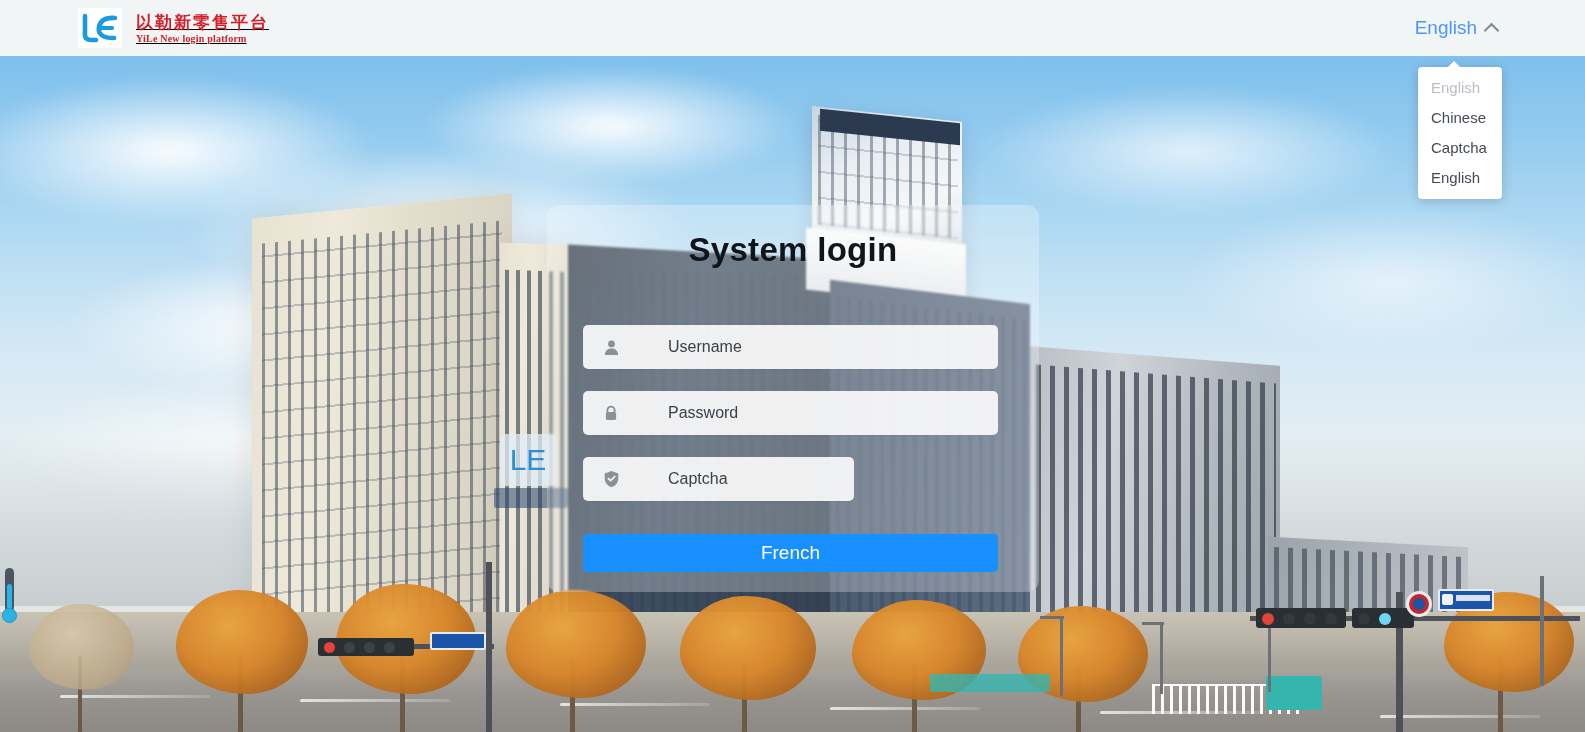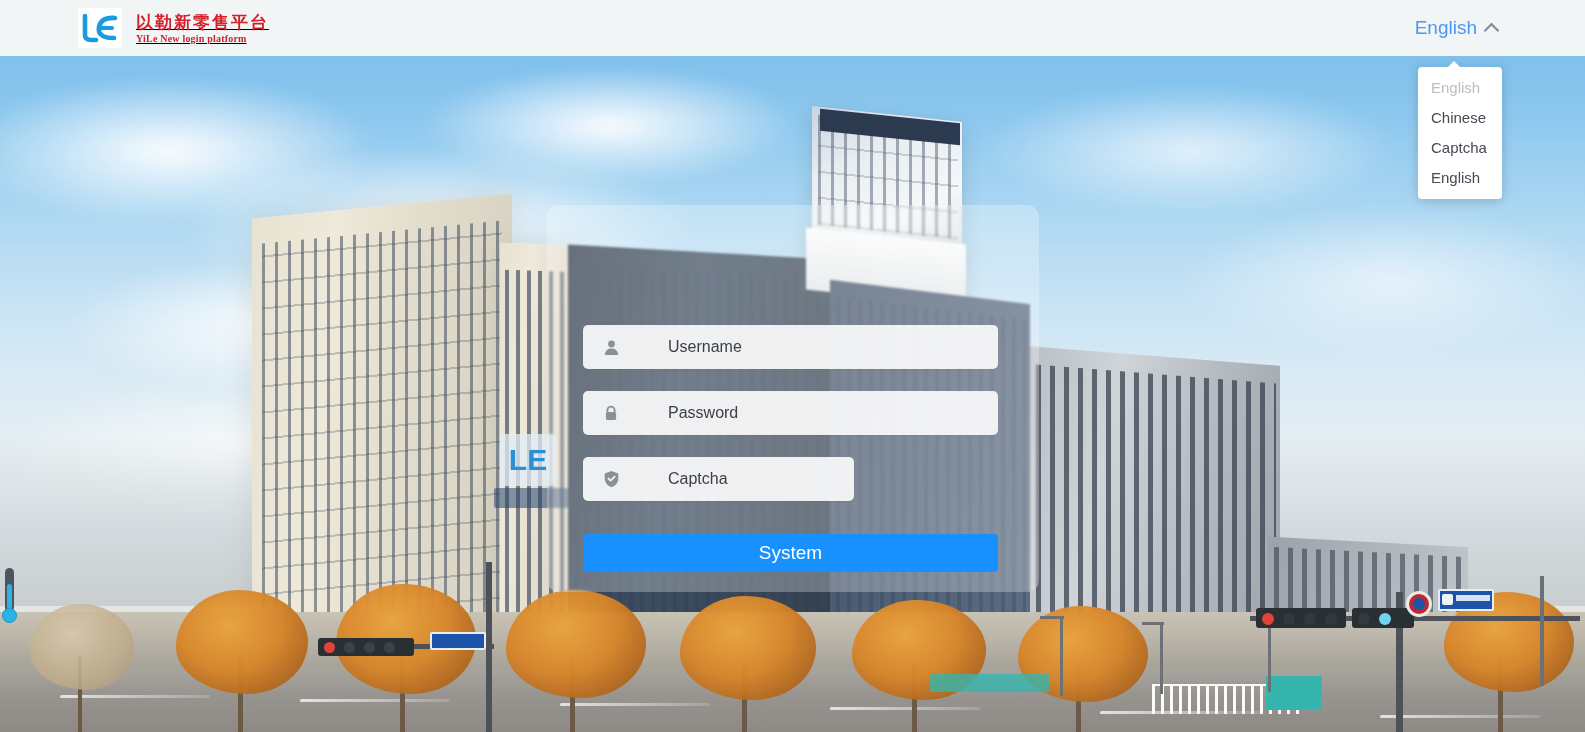--- a/index.html
+++ b/index.html
@@ -127,21 +127,21 @@
   .wall-sign {
     position: absolute; background: #dfe3e6;
     border-radius: 2px;
     box-shadow: 0 1px 2px rgba(0,0,0,.15);
   }
 
   
   .facade-logo {
     position: absolute;
     display: flex; align-items: center; justify-content: center;
-    color: #2b8fd6; font-weight: bold;
+    color: #2b8fd6; font-weight: normal;
     background: rgba(226,238,247,.75);
     border-radius: 4px;
   }
 
   
   .header {
     position: absolute; left: 0; top: 0;
     width: 1585px; height: 56px;
     background: #f2f5f6;
     display: flex; align-items: center;
@@ -420,20 +420,21 @@
 
 <div class="lang-menu">
   <div class="lang-item disabled">English</div>
   <div class="lang-item">Chinese</div>
   <div class="lang-item">Captcha</div>
   <div class="lang-item">English</div>
 </div>
 
 <div class="login-card">
 
+  <div class="login-title">System login</div>
 
   <div class="field f-user">
     <span class="fld-icon">
       <svg width="17" height="17" viewBox="0 0 16 16" aria-hidden="true">
         <circle cx="8" cy="4.6" r="3.2" fill="#8b9097"></circle>
         <path d="M1.8 15 C1.8 10.8 5 9 8 9 C11 9 14.2 10.8 14.2 15 Z" fill="#8b9097"></path>
       </svg>
     </span>
     <input class="fld-input" type="text" placeholder="Username" style="">
   </div>
@@ -452,20 +453,20 @@
     <span class="fld-icon">
       <svg width="17" height="18" viewBox="0 0 16 17" aria-hidden="true">
         <path d="M8 .9 L14.4 3.3 V8 C14.4 12.1 11.6 15 8 16.2 C4.4 15 1.6 12.1 1.6 8 V3.3 Z" fill="#8b9097"></path>
         <path d="M5.1 8.1 L7.1 10.1 L11 6.2" fill="none" stroke="#f2f2f2" stroke-width="1.7" stroke-linecap="round" stroke-linejoin="round"></path>
       </svg>
     </span>
     <input class="fld-input" type="text" placeholder="Captcha" style="">
   </div>
 
 
-  <button class="login-btn">System</button>
+  <button class="login-btn">French</button>
 </div>
 
 <div class="side-slider">
   <div class="ss-track"></div>
   <div class="ss-fill"></div>
   <div class="ss-knob"></div>
 </div>
 
 </body></html>

